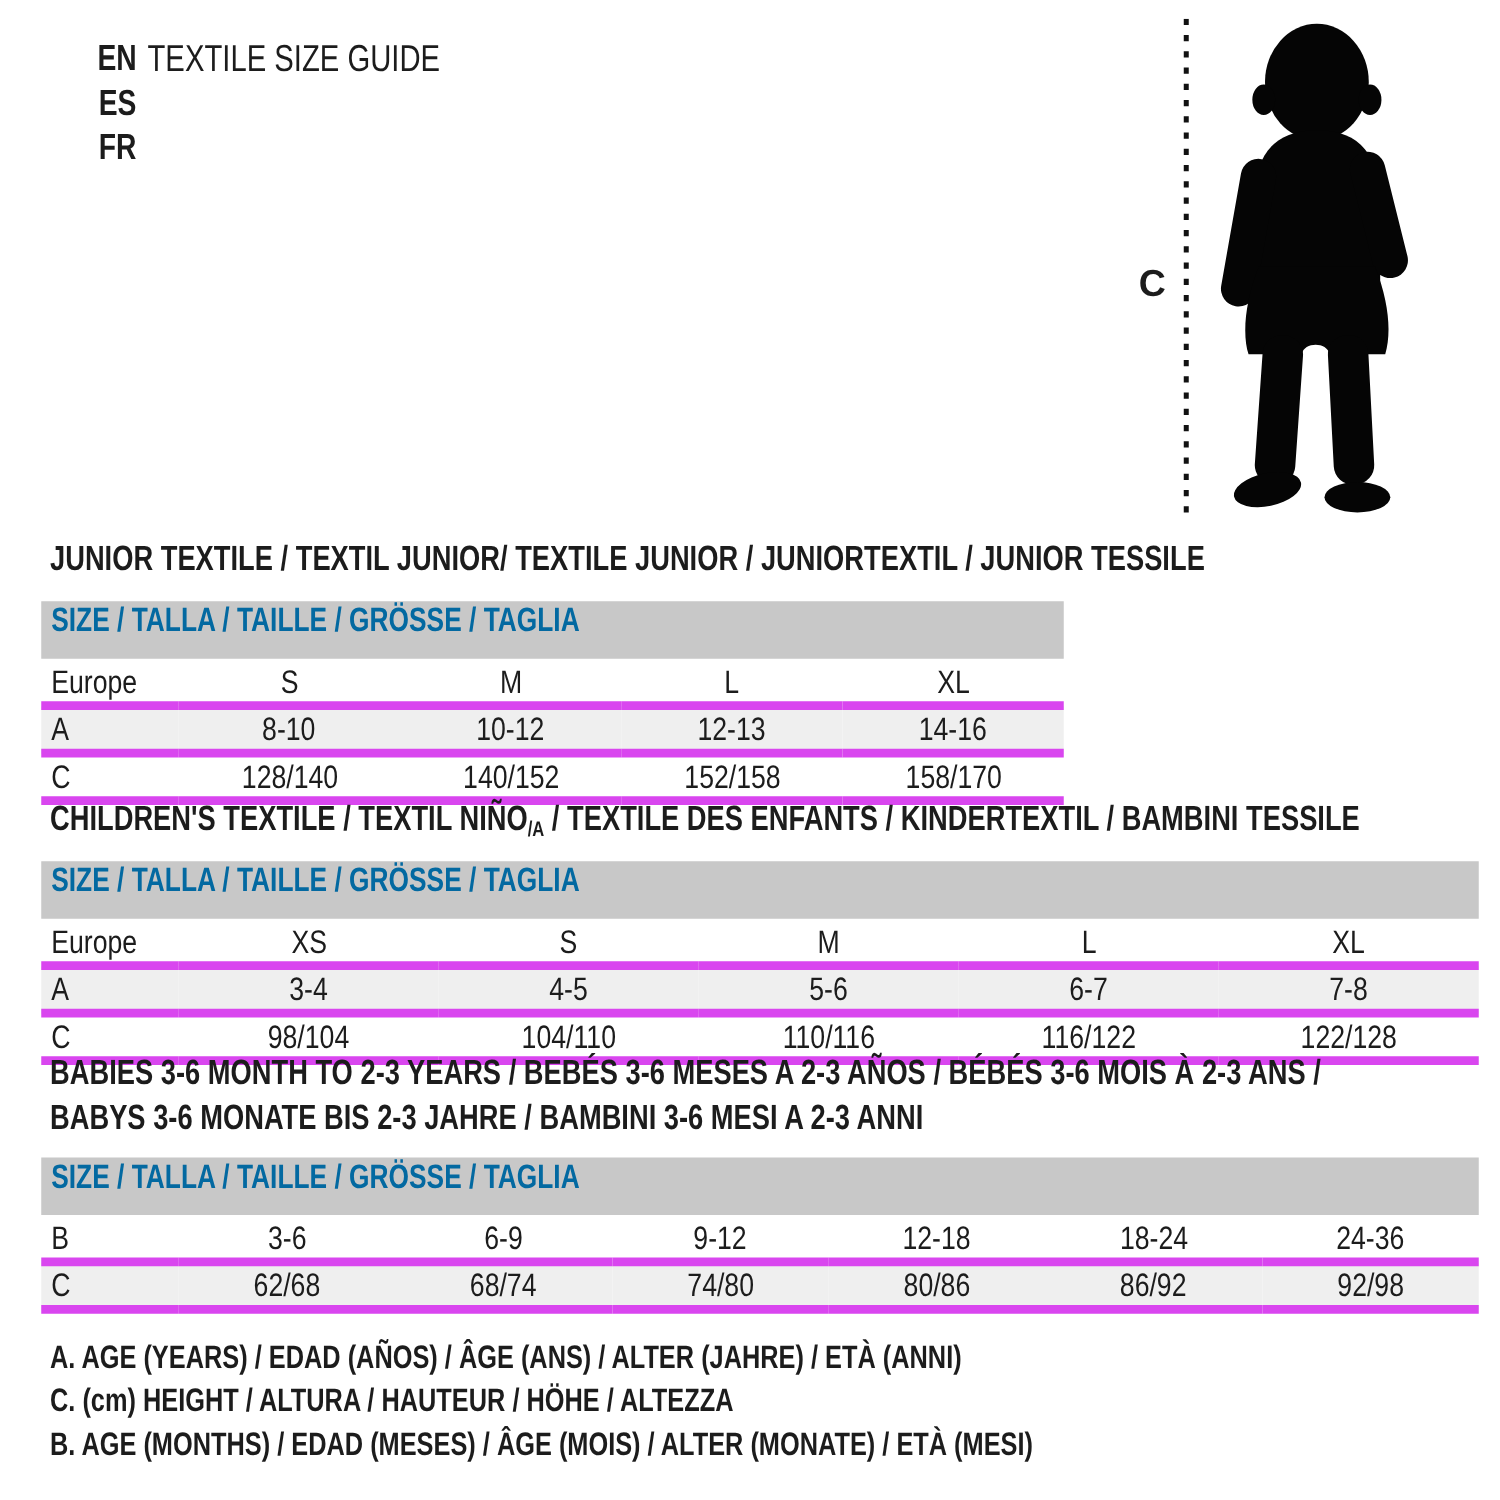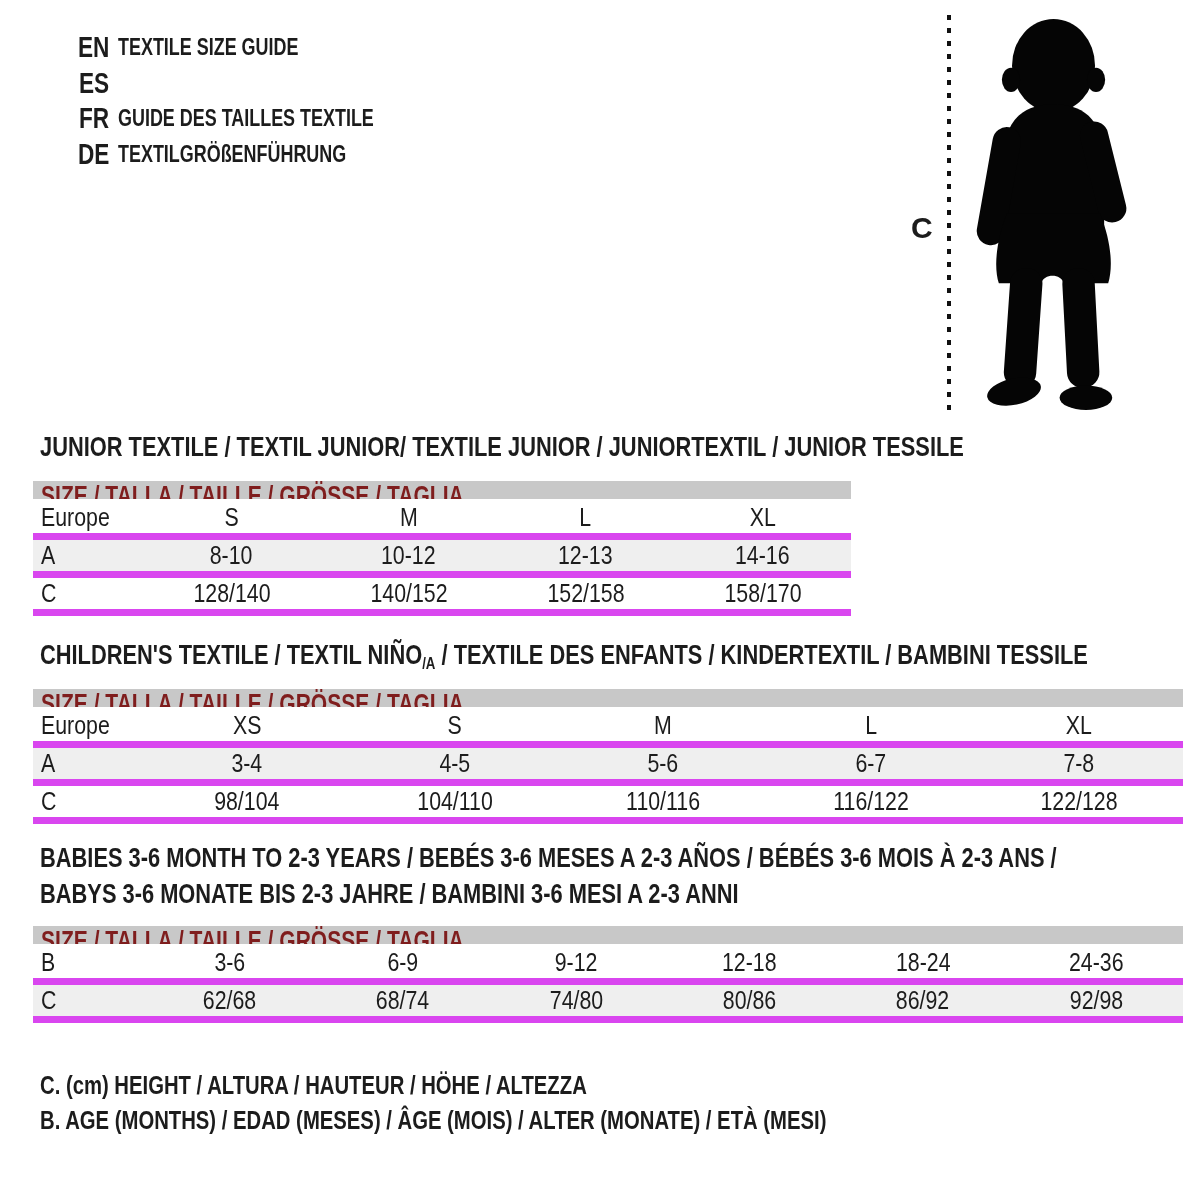--- a/index.html
+++ b/index.html
@@ -11,36 +11,36 @@
   .page{position:relative;width:1200px;height:1200px;overflow:hidden;background:#fff;}
 
   
   .cond{display:inline-block;transform:scaleX(0.78);transform-origin:0 50%;white-space:nowrap;}
   .cond-c{display:inline-block;transform:scaleX(0.82);transform-origin:50% 50%;white-space:nowrap;}
 
   
   .lang-block{position:absolute;left:40px;top:30px;}
   .lang-row{display:flex;height:35.5px;align-items:center;text-align:right;}
   .lang-code{width:78px;font-size:29px;font-weight:700;}
-  .lang-title{font-size:23px;font-weight:700;}
+  .lang-title{font-size:30px;font-weight:400;}
 
   
   .figure{position:absolute;left:903px;top:13px;width:250px;height:408px;}
   .measure-label{position:absolute;left:8px;top:198px;font-size:30px;font-weight:700;}
   .measure-line{position:absolute;left:42px;top:2px;}
   .silhouette{position:absolute;left:62px;top:0px;}
 
   
   .section-title{position:absolute;left:40px;font-size:28px;font-weight:700;line-height:30px;}
   .title-sub{font-size:17px;vertical-align:-5px;font-weight:700;}
   .two-line .line{display:block;height:36px;}
 
   .tablewrap{position:absolute;left:33px;}
   .thead{
-    height:18px;line-height:31px;background:#c8c8c8;color:#7f1d1d;
+    height:46px;line-height:31px;background:#c8c8c8;color:#0369a1;
     padding-left:8px;font-size:27px;font-weight:700;overflow:hidden;
   }
   table.size-table{border-collapse:collapse;table-layout:fixed;width:100%;margin-top:3px;}
   table.size-table td{
     height:29px;padding:0;text-align:center;font-size:26px;font-weight:500;
     border-bottom:7px solid #d946ef;vertical-align:middle;
   }
   table.size-table td.lbl{text-align:left;padding-left:8px;}
   table.size-table td.lbl .cond-c{transform-origin:0 50%;transform:scaleX(0.82);}
   table.size-table tr.shaded td{background:#efefef;}
@@ -58,25 +58,20 @@
   <div class="lang-block">
     <div class="lang-row">
       <span class="lang-code"><span class="cond">EN</span></span>
       <span class="lang-title"><span class="cond">TEXTILE SIZE GUIDE</span></span>
     </div>
     <div class="lang-row">
       <span class="lang-code"><span class="cond">ES</span></span>
     </div>
     <div class="lang-row">
       <span class="lang-code"><span class="cond">FR</span></span>
-      <span class="lang-title"><span class="cond">GUIDE DES TAILLES TEXTILE</span></span>
-    </div>
-    <div class="lang-row">
-      <span class="lang-code"><span class="cond">DE</span></span>
-      <span class="lang-title"><span class="cond">TEXTILGRÖßENFÜHRUNG</span></span>
     </div>
   </div>
 
   <div class="figure">
     <span class="measure-label">C</span>
     <svg class="measure-line" width="8" height="400" aria-hidden="true">
       <line x1="4" y1="0" x2="4" y2="400" stroke="#111" stroke-width="4" stroke-dasharray="5 8"></line>
     </svg>
     <svg class="silhouette" width="175" height="405" viewBox="0 0 170 400" aria-hidden="true">
       <g fill="#050505">
@@ -219,17 +214,18 @@
         <td><span class="cond-c">74/80</span></td>
         <td><span class="cond-c">80/86</span></td>
         <td><span class="cond-c">86/92</span></td>
         <td><span class="cond-c">92/98</span></td>
       </tr>
     </tbody>
       </table>
   </div>
 
   <div class="legend">
+    <div class="legend-line"><span class="cond">A. AGE (YEARS) / EDAD (AÑOS) / ÂGE (ANS) / ALTER (JAHRE) / ETÀ (ANNI)</span></div>
     <div class="legend-line"><span class="cond">C. (cm) HEIGHT / ALTURA / HAUTEUR / HÖHE / ALTEZZA</span></div>
     <div class="legend-line"><span class="cond">B. AGE (MONTHS) / EDAD (MESES) / ÂGE (MOIS) / ALTER (MONATE) / ETÀ (MESI)</span></div>
   </div>
 
 </div>
 
 </body></html>

